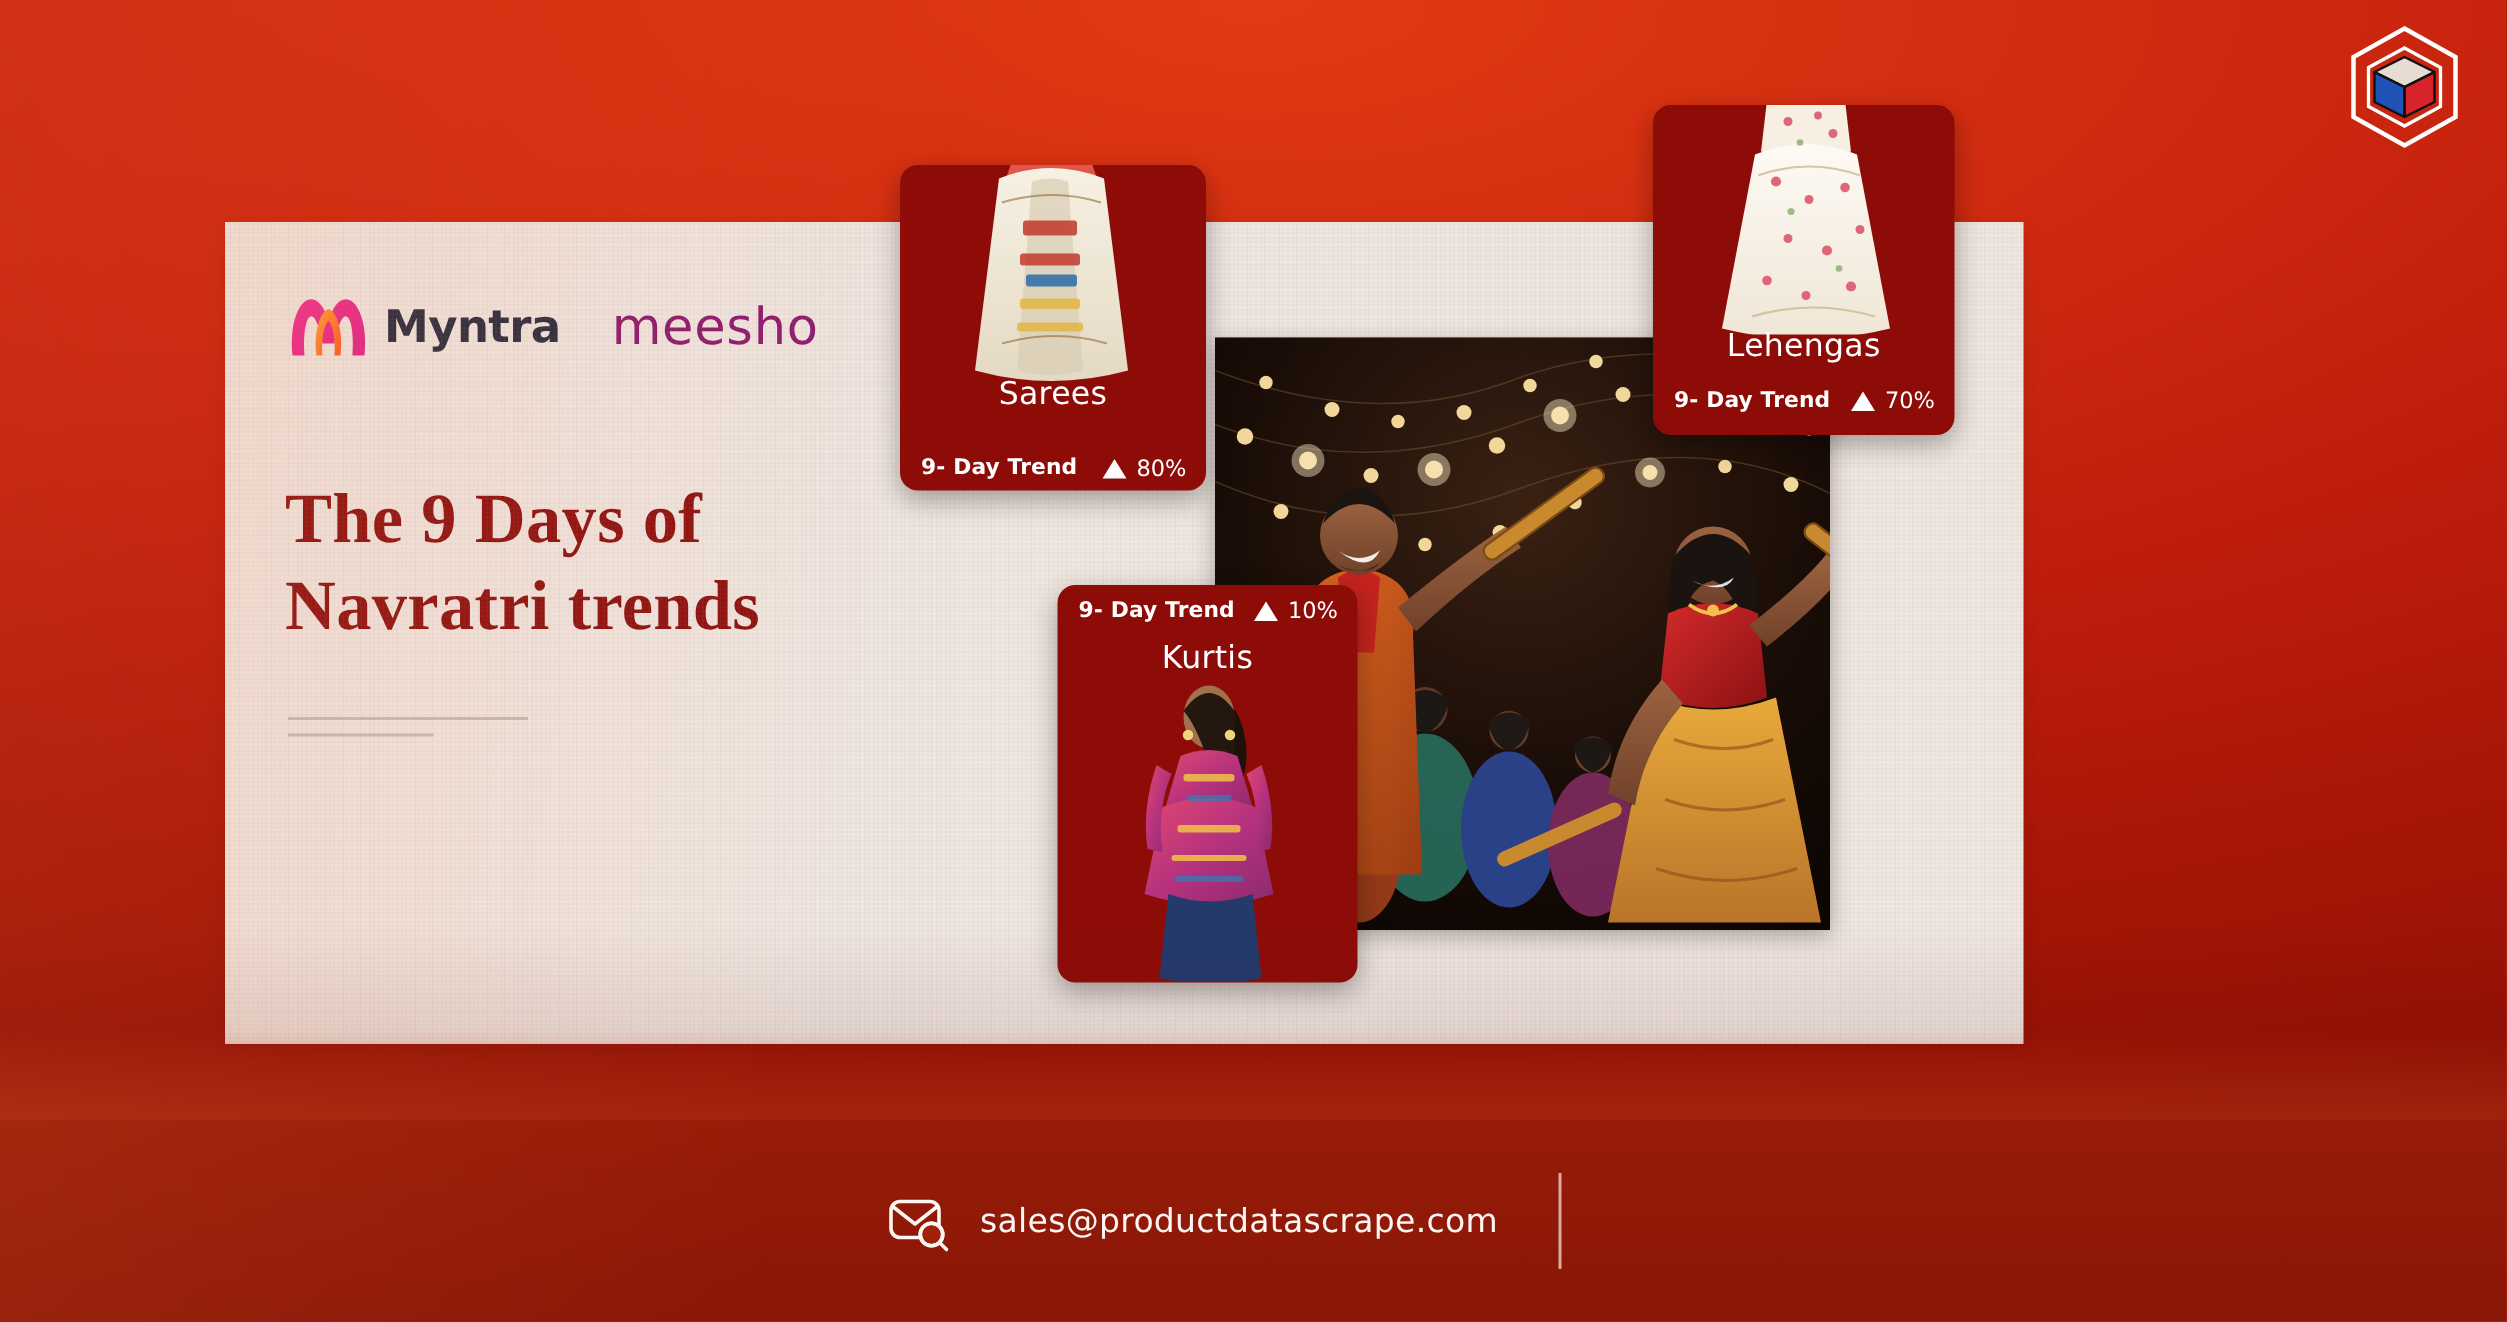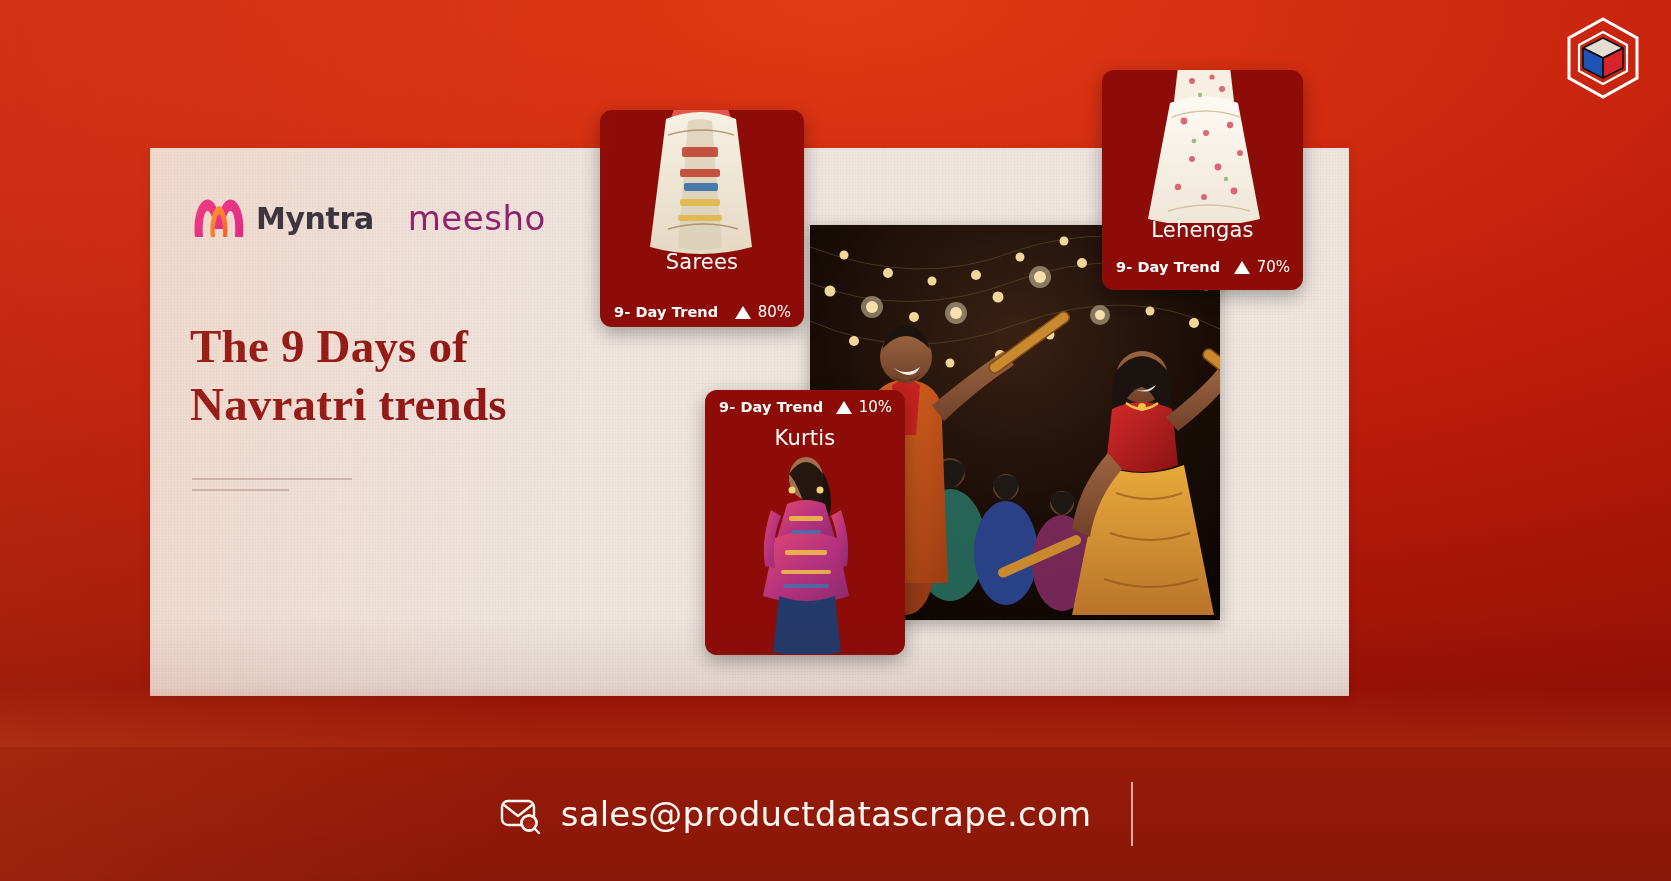--- a/index.html
+++ b/index.html
@@ -154,21 +154,21 @@
     display: flex; align-items: center; justify-content: center;
     gap: 0px;
   }
   .footer::before{
     content:""; position:absolute; left:0; right:0; top:-60px; height:60px;
     background: linear-gradient(180deg, rgba(200,60,25,.0) 0%, rgba(198,62,26,.55) 100%);
   }
   .contact { display: flex; align-items: center; gap: 19px; z-index:1; }
   .contact-text {
     color: #fdf6f2;
-    font-size: 34px;
+    font-size: 22px;
     font-family: "DejaVu Sans", sans-serif;
     letter-spacing: .2px;
   }
   .divider { width: 2px; height: 64px; background: #e8c6ba; opacity: .85; margin: 0 40px; z-index:1; }
   .ficon { width: 44px; height: 44px; display:block; }
 </style>
 </head>
 <body>
 
 <div class="stage">

